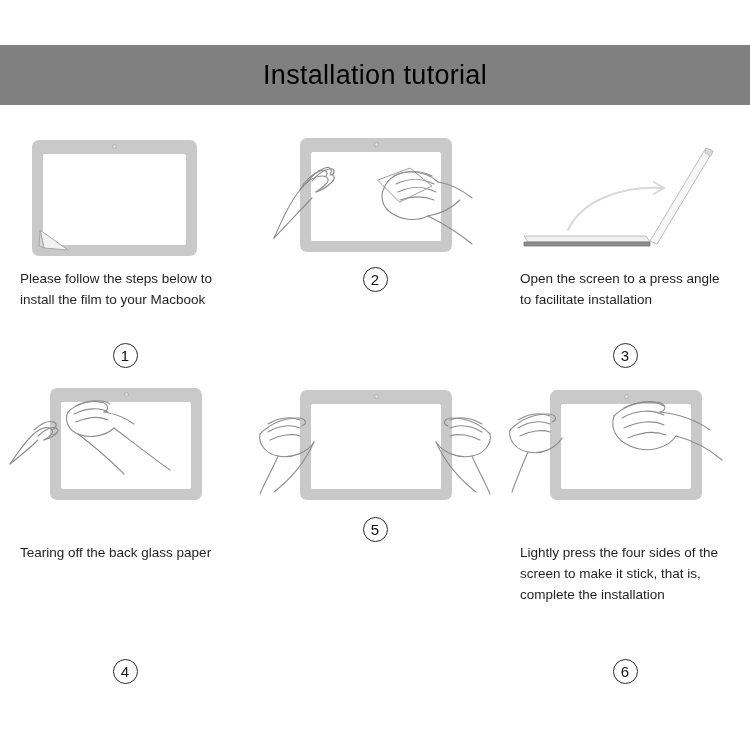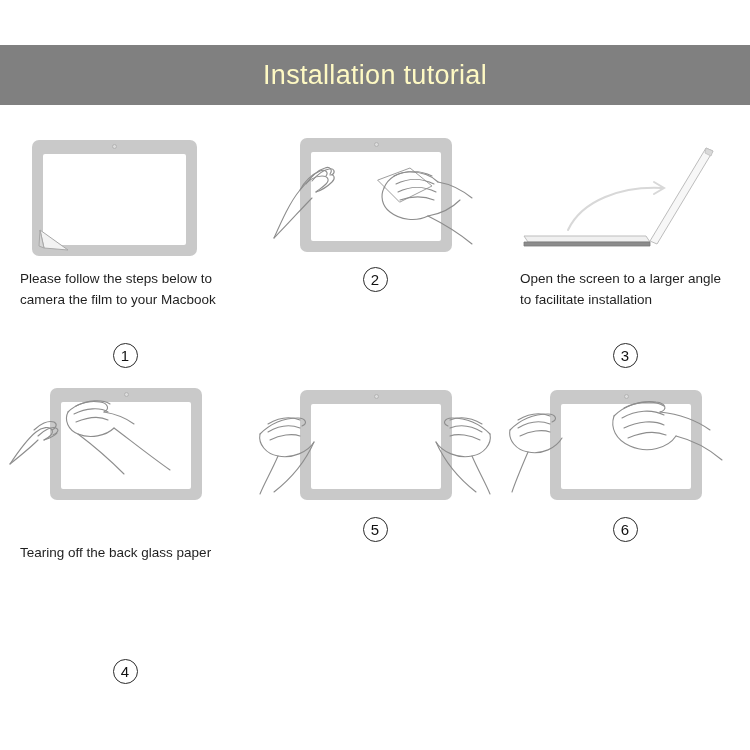--- a/index.html
+++ b/index.html
@@ -22,21 +22,21 @@
     left: 0;
     top: 45px;
     width: 750px;
     height: 60px;
     background: #808080;
     display: flex;
     align-items: center;
     justify-content: center;
   }
   .banner-title {
-    color: #fef9c3;
+    color: #000000;
     font-size: 27px;
     font-weight: 400;
     letter-spacing: 0.3px;
     line-height: 1;
     text-align: right;
   }
 
   
   .grid {
     position: absolute;
@@ -141,21 +141,21 @@
         <div class="cam"></div>
         <div class="inner"></div>
         <div class="peel">
           <svg width="40" height="26" viewBox="0 0 40 26">
             <polygon points="2,2 30,22 6,20" fill="#f2f2f2" stroke="#a8a8a8" stroke-width="1"></polygon>
             <polygon points="2,2 6,20 1,18" fill="#d7d7d7" stroke="#a8a8a8" stroke-width="1"></polygon>
           </svg>
         </div>
       </div>
     </div>
-    <div class="caption">Please follow the steps below to camera the film to your Macbook</div>
+    <div class="caption">Please follow the steps below to install the film to your Macbook</div>
     <div class="num-wrap">
       <div class="step-num">1</div>
     </div>
   </div>
 
   <div class="row-1 step">
     <div class="art">
       <div class="tablet" style="left:40px; top:10px; width:152px; height:114px;">
         <div class="cam"></div>
         <div class="inner"></div>
@@ -195,21 +195,21 @@
         <path d="M14 108 L136 108 L140 114 L18 114 Z" fill="#f0f0f0" stroke="#bdbdbd" stroke-width="1"></path>
         <path d="M14 114 L140 114 L140 118 L14 118 Z" fill="#8c8c8c" stroke="#7a7a7a" stroke-width="0.8"></path>
 
         <path d="M140 113 L196 20 L203 23 L147 116 Z" fill="#f7f7f7" stroke="#bdbdbd" stroke-width="1"></path>
         <path d="M196 20 L203 23 L201 28 L195 25 Z" fill="#d9d9d9" stroke="#bdbdbd" stroke-width="0.8"></path>
 
         <path class="arrow" d="M58 102 C72 72, 112 58, 152 60"></path>
         <path class="arrow" d="M144 54 L154 60 L144 66"></path>
       </svg>
     </div>
-    <div class="caption">Open the screen to a larger angle to facilitate installation</div>
+    <div class="caption">Open the screen to a press angle to facilitate installation</div>
     <div class="num-wrap">
       <div class="step-num">3</div>
     </div>
   </div>
 
   <div class="row-2 step">
     <div class="art">
       <div class="tablet" style="left:40px; top:10px; width:152px; height:112px;">
         <div class="cam"></div>
         <div class="inner"></div>
@@ -286,18 +286,19 @@
         <path class="ln" d="M104 38 C114 28, 130 22, 146 24 C156 25, 158 32, 150 34"></path>
         <path class="ln" d="M104 38 C100 50, 106 62, 120 68 C138 76, 158 70, 166 58"></path>
         <path class="ln" d="M114 30 C128 23, 144 22, 154 28"></path>
         <path class="ln" d="M112 40 C126 32, 142 31, 154 37"></path>
         <path class="ln" d="M114 50 C128 43, 144 42, 154 47"></path>
         <path class="ln" d="M118 60 C132 54, 146 53, 156 57"></path>
         <path class="ln" d="M166 58 C182 62, 198 70, 212 82"></path>
         <path class="ln" d="M150 34 C168 36, 186 42, 200 52"></path>
       </svg>
     </div>
+    <div class="caption">Lightly press the four sides of the screen to make it stick, that is, complete the installation</div>
     <div class="num-wrap">
       <div class="step-num">6</div>
     </div>
   </div>
 
 </div>
 
 </body></html>

